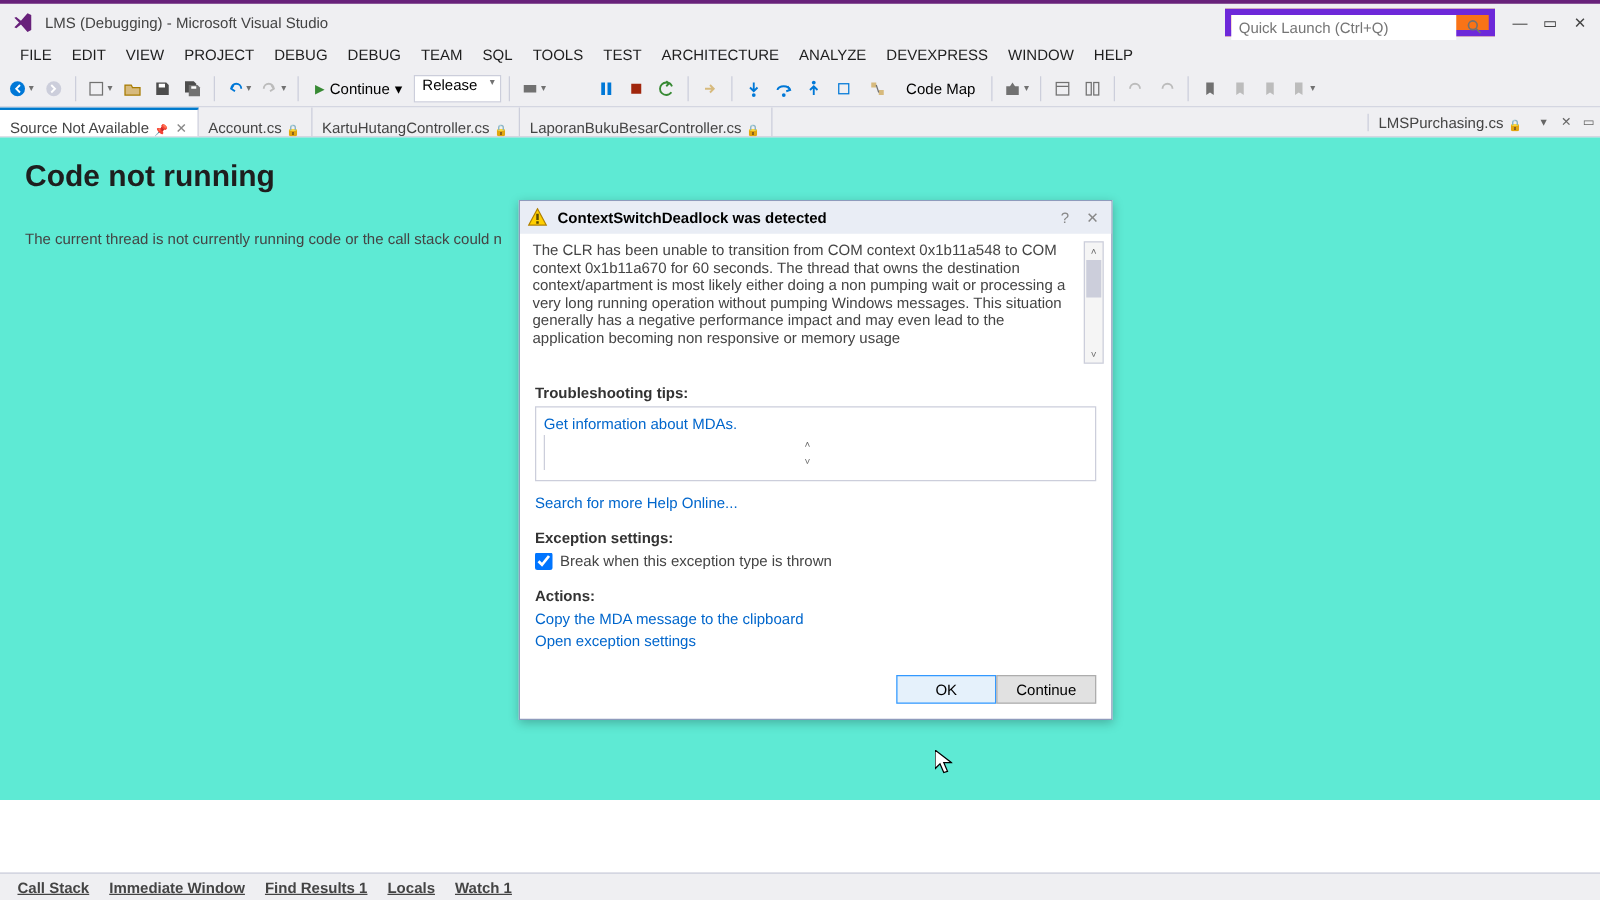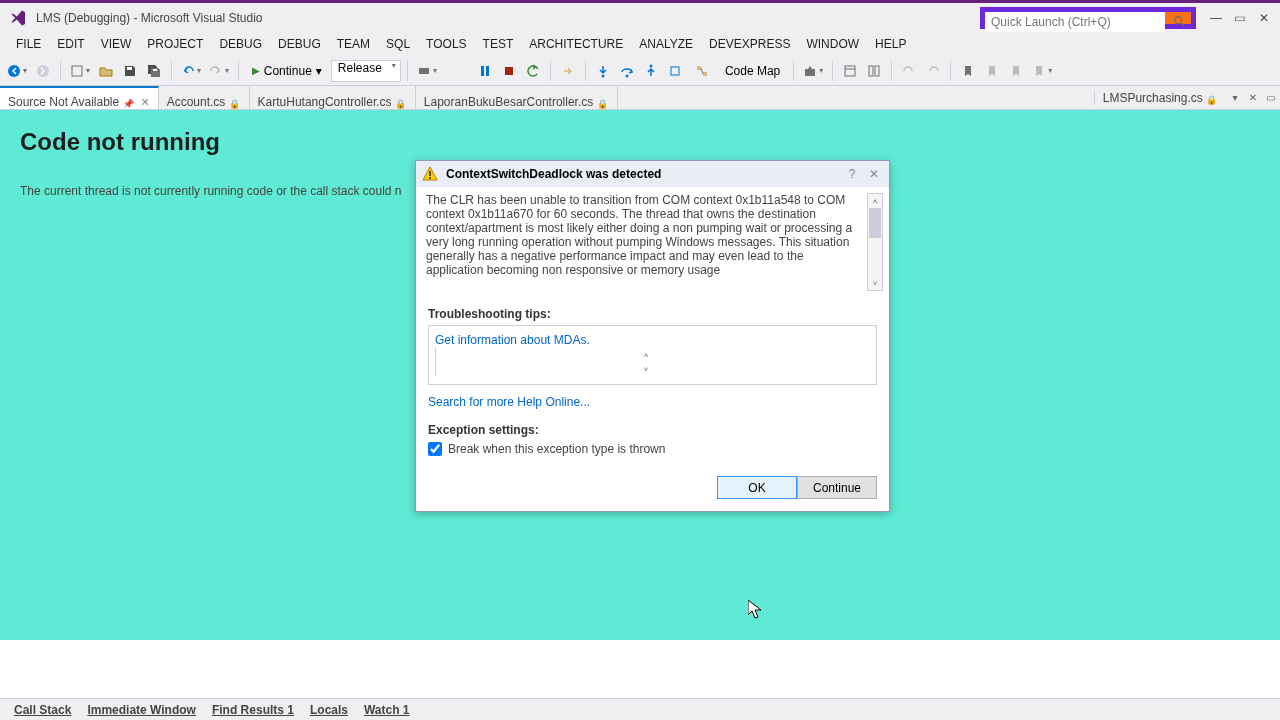--- a/index.html
+++ b/index.html
@@ -380,20 +380,25 @@
     <div class="help-link link">Search for more Help Online...</div>
 
     <div class="exc-settings">
       <div class="section-label">Exception settings:</div>
       <label class="chk-row">
         <input type="checkbox" checked="" style="">
         <span>Break when this exception type is thrown</span>
       </label>
     </div>
 
+    <div class="actions-sec">
+      <div class="section-label">Actions:</div>
+      <span class="link">Copy the MDA message to the clipboard</span>
+      <span class="link">Open exception settings</span>
+    </div>
   </div>
   <div class="dlg-buttons">
     <button class="dlg-btn primary">OK</button>
     <button class="dlg-btn">Continue</button>
   </div>
 </div>
 
 <div class="bottom-tabs">
   <span class="btab">Call Stack</span>
   <span class="btab">Immediate Window</span>

